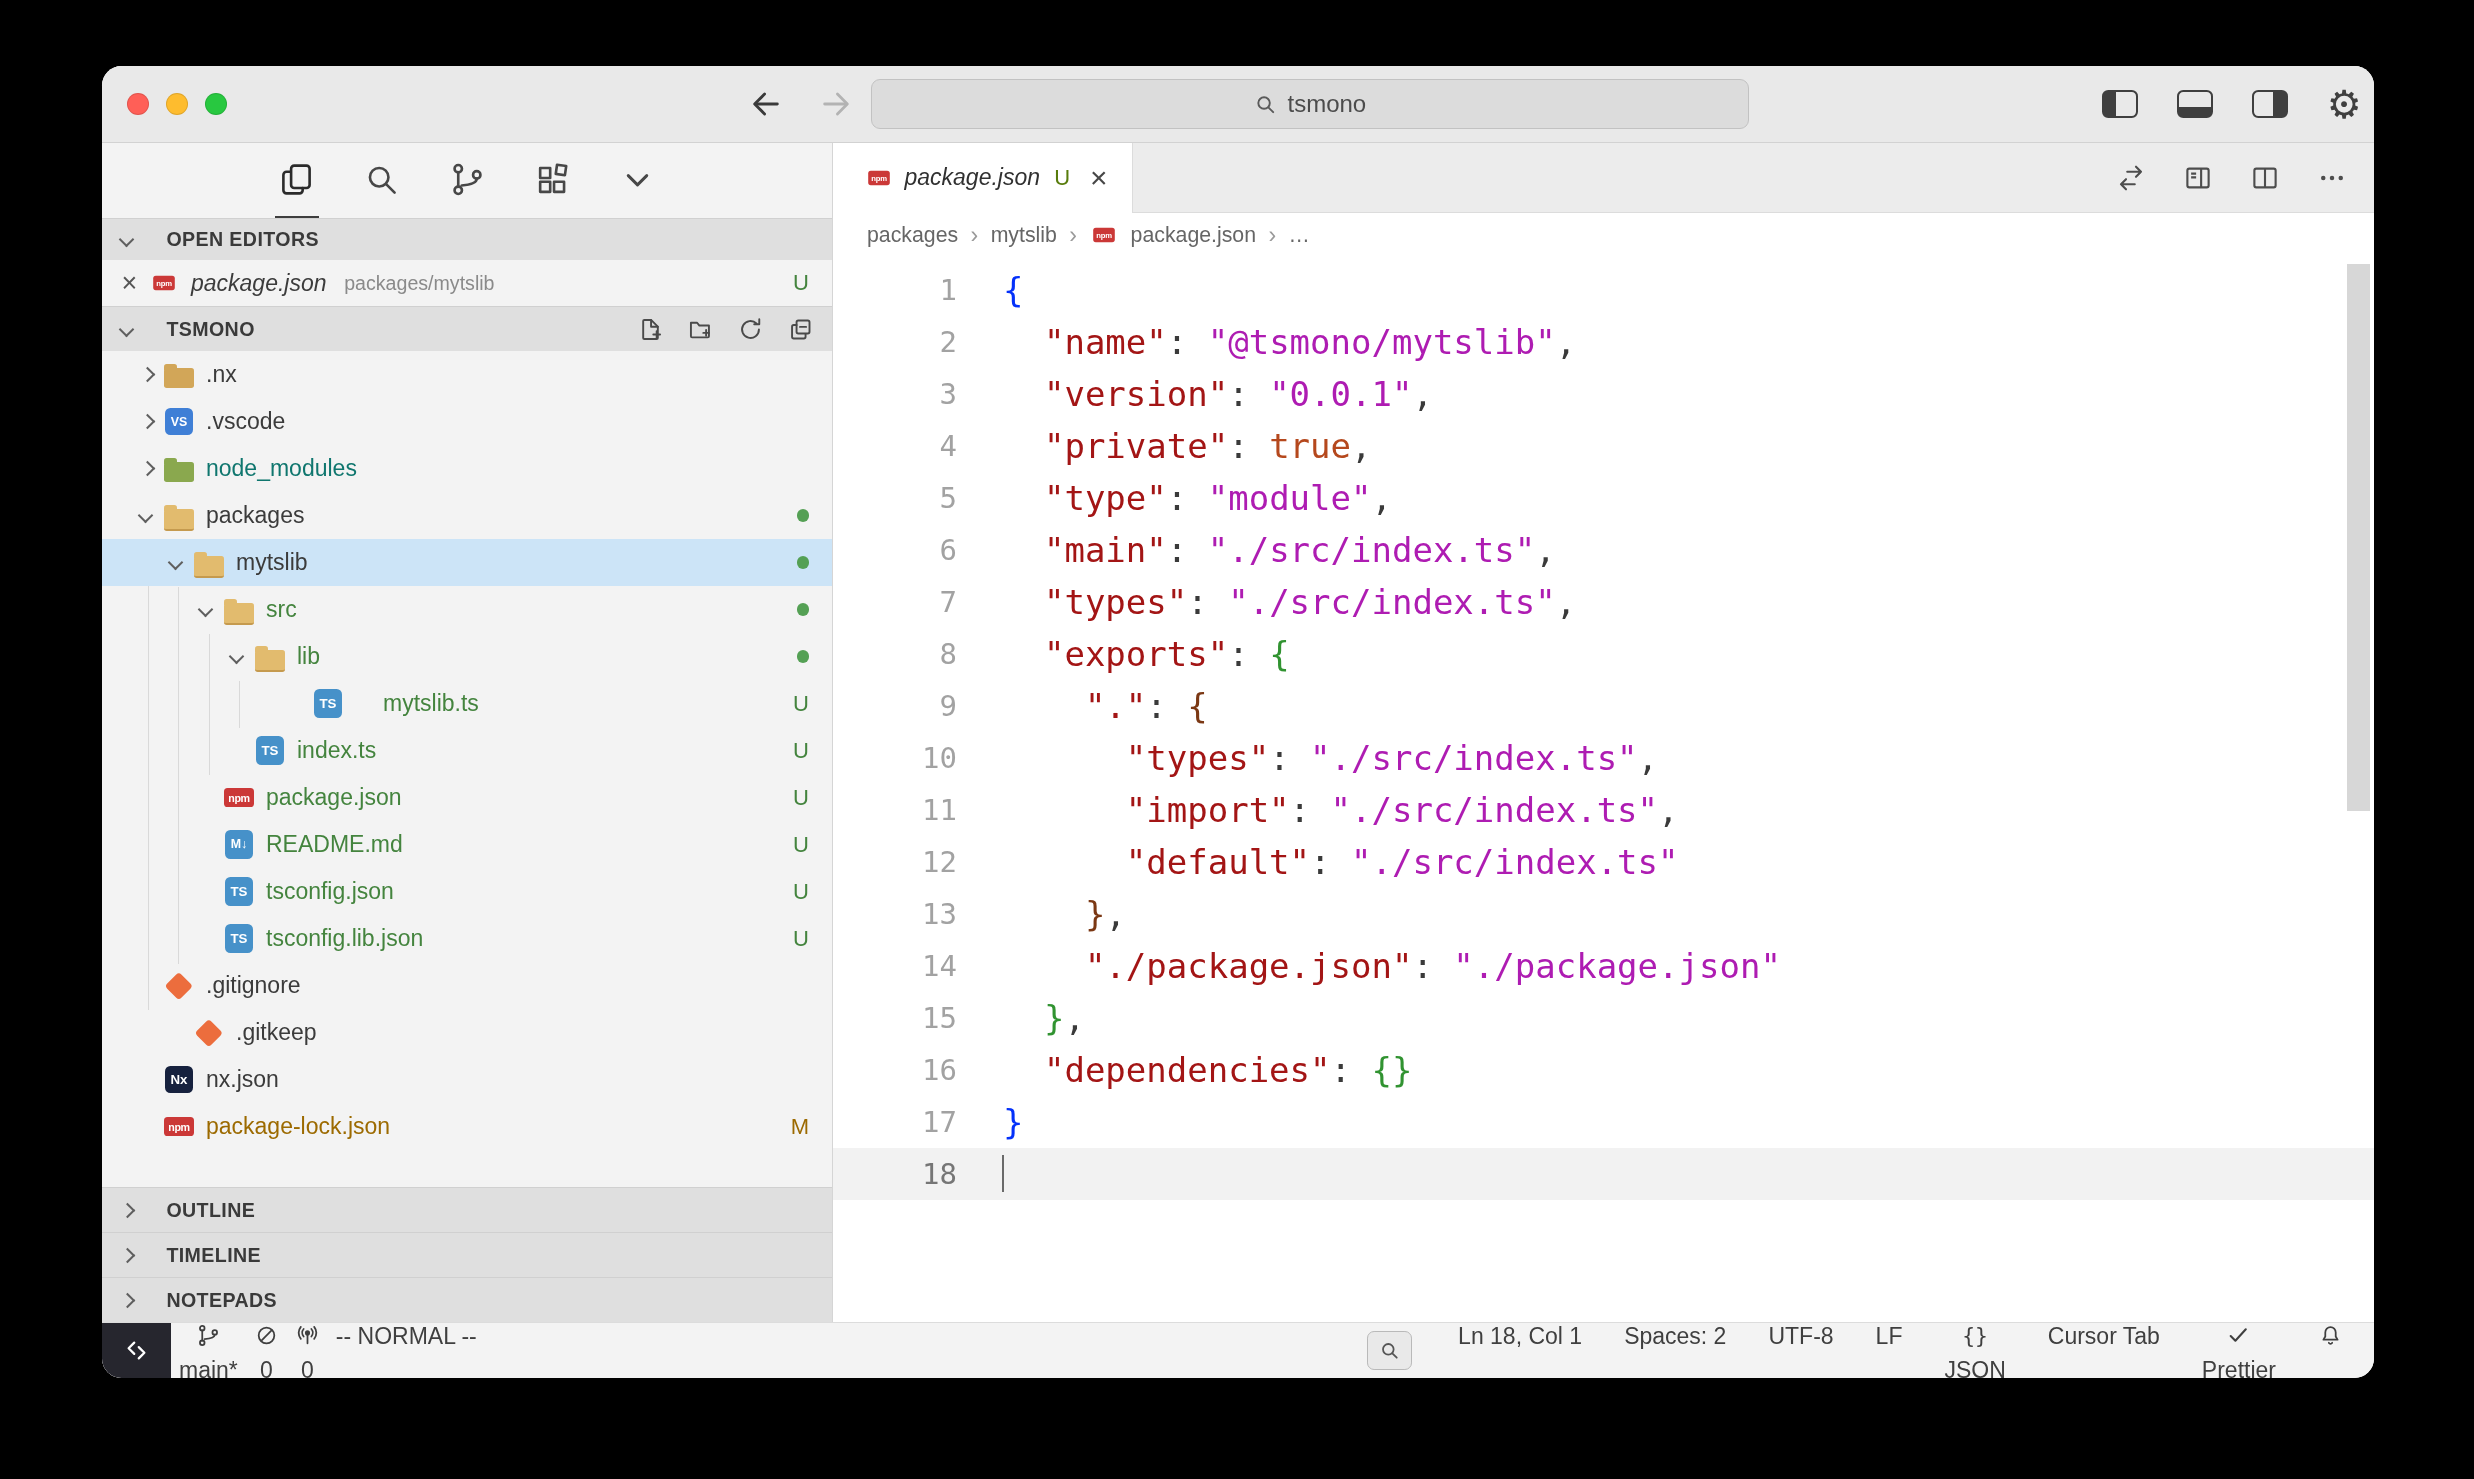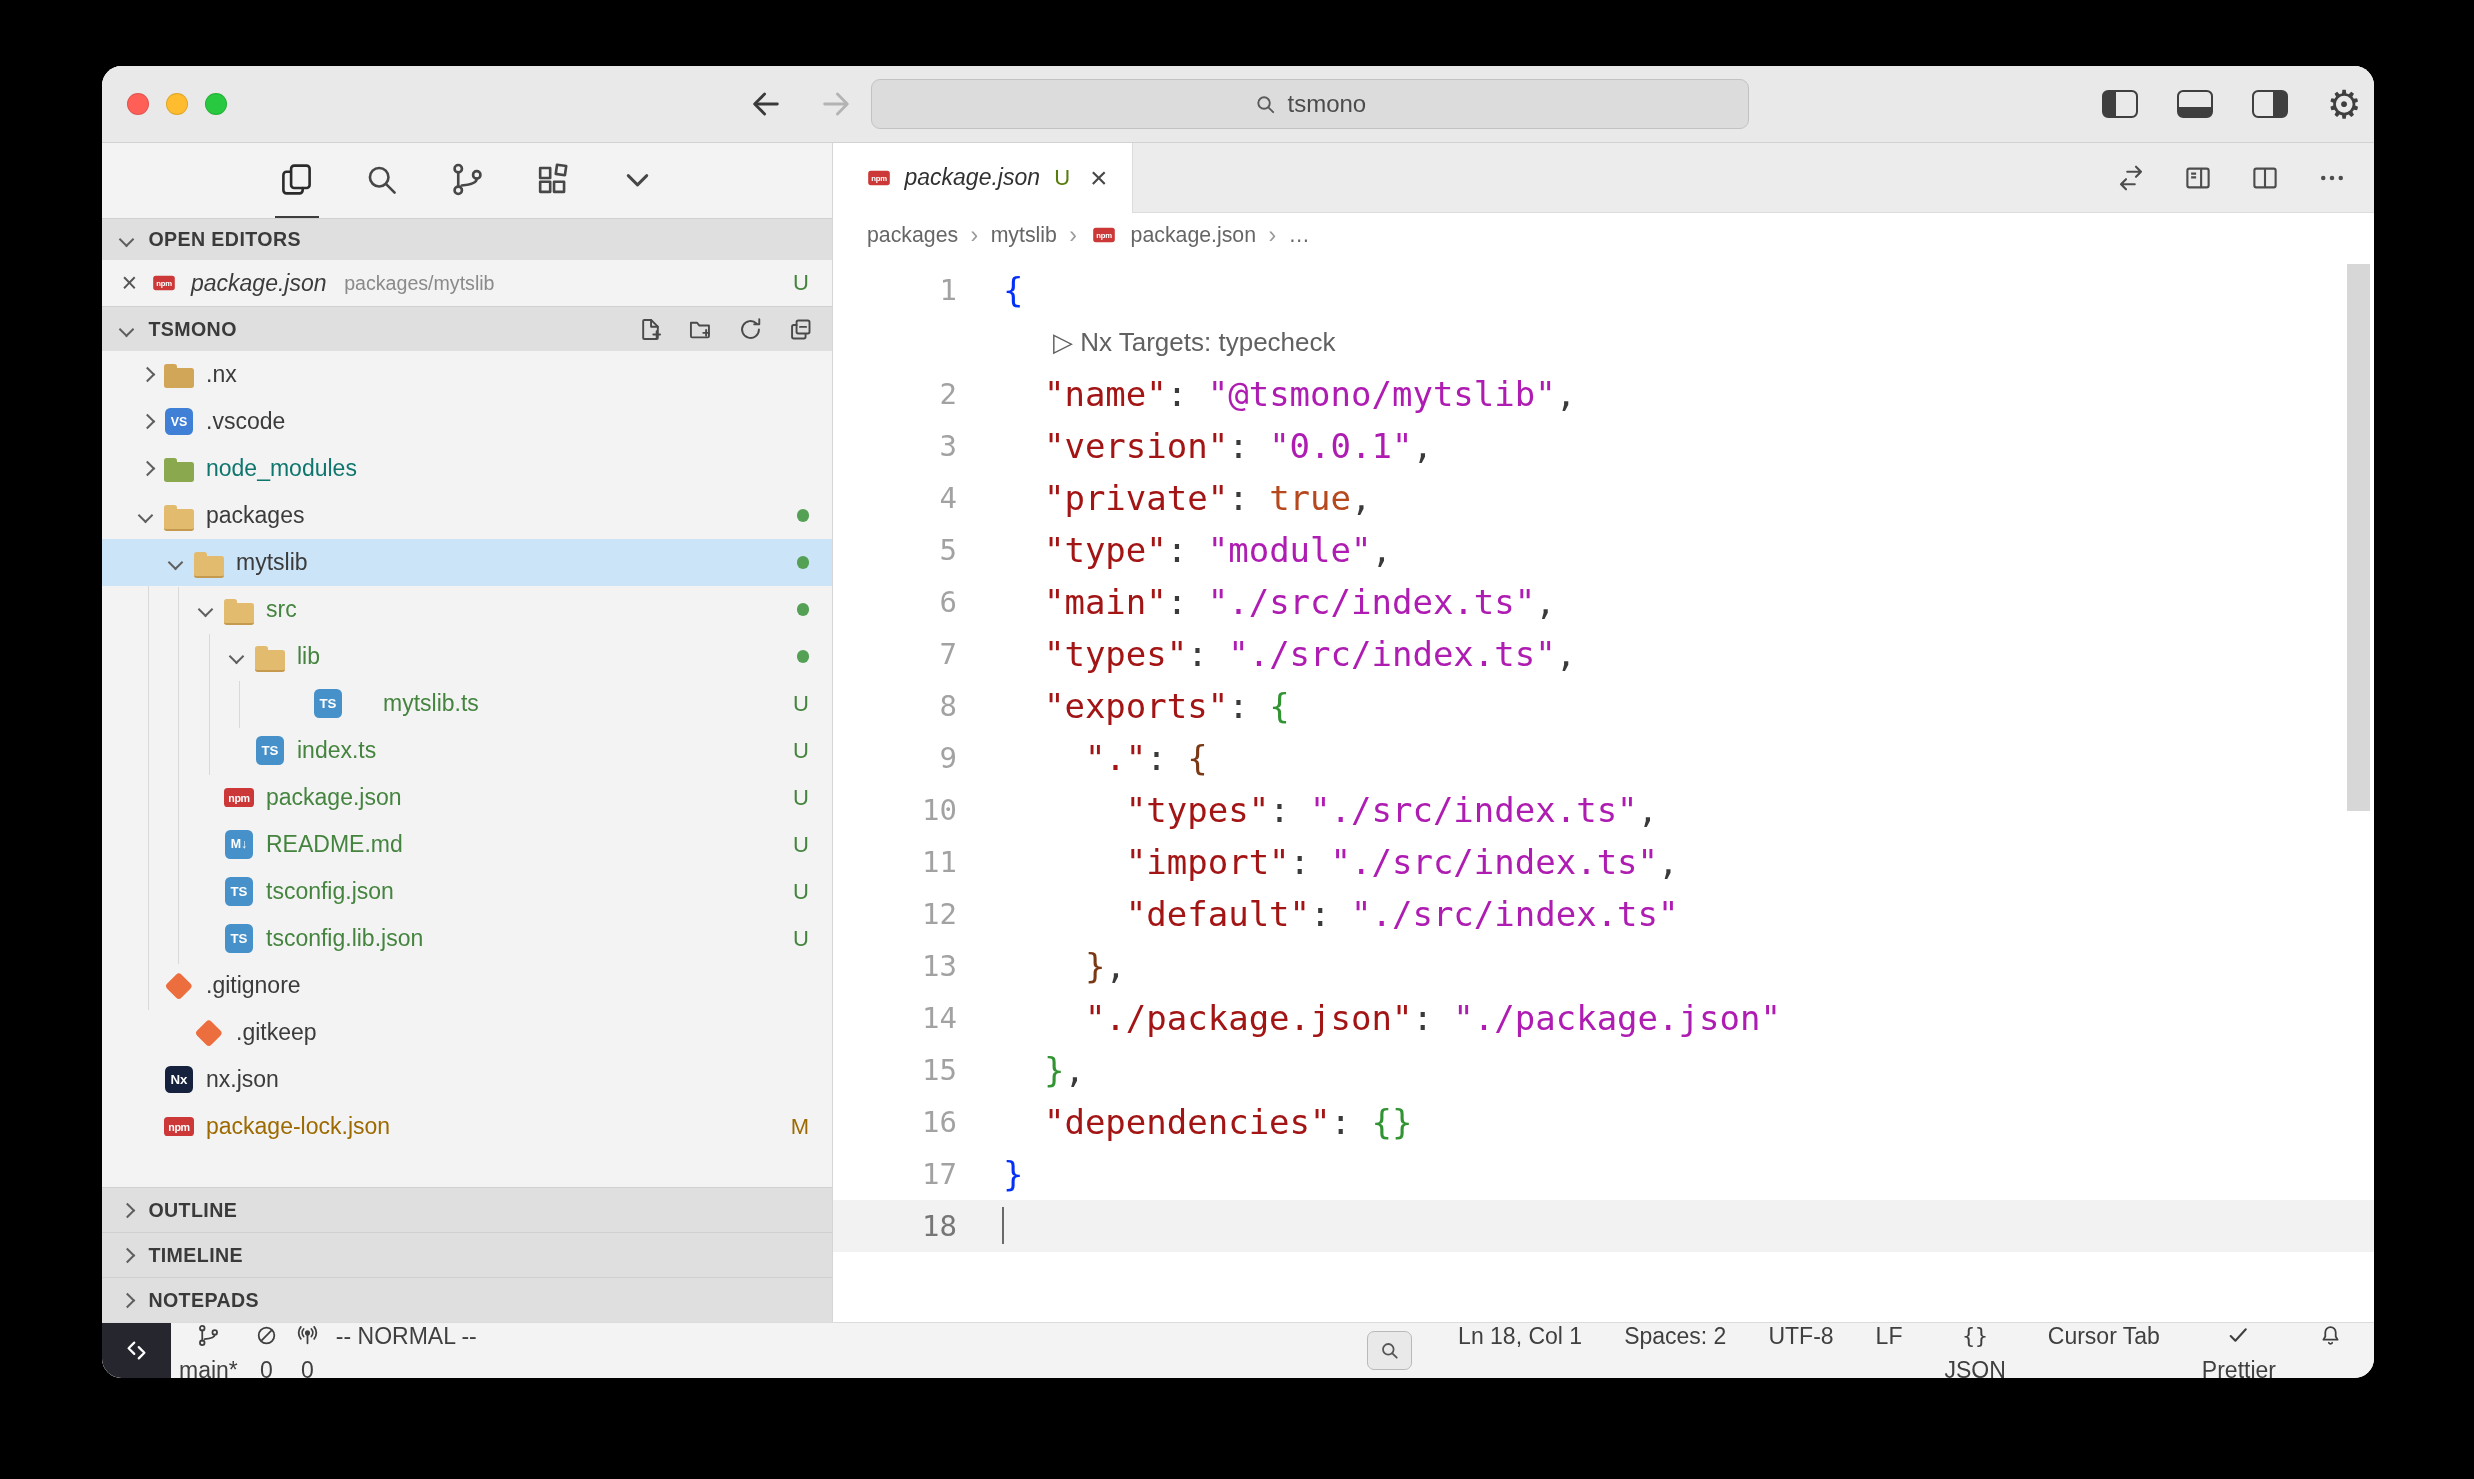--- a/index.html
+++ b/index.html
@@ -38,21 +38,21 @@
   
   .main{flex:1;display:flex;min-height:0;}
   
   .sidebar{width:730px;flex:none;background:#f3f3f3;border-right:0.9px solid #d5d5d5;display:flex;flex-direction:column;min-height:0;}
   .activity{height:75px;flex:none;display:flex;align-items:stretch;justify-content:center;gap:41px;}
   .act-btn{display:flex;align-items:center;color:#474747;padding:0 3.6px;border-bottom:2.7px solid transparent;}
   .act-btn.active{border-bottom-color:#3d3d3d;color:#2b2b2b;}
   .act-btn svg{width:37px;height:37px;}
   .pane-header{
     height:41px;flex:none;background:#dfdfdf;border-top:0.9px solid #d0d0d0;
-    display:flex;align-items:center;padding:0 18px 0 12.4px;gap:7px;
+    display:flex;align-items:center;padding:0 18px 0 12.4px;gap:25px;
     font-size:19.6px;font-weight:bold;color:#3a3a3a;letter-spacing:0.4px;
   }
   .pane-header.tall{height:44px;}
   .pane-title{white-space:nowrap;}
   .pane-actions{margin-left:auto;display:flex;gap:23px;color:#4a4a4a;}
   .pane-actions svg{width:27px;height:27px;}
   .chev{width:27px;height:27px;flex:none;position:relative;}
   .chev::before{content:"";position:absolute;top:8px;left:8px;width:9px;height:9px;
     border-right:2.3px solid #5f5f5f;border-bottom:2.3px solid #5f5f5f;}
   .chev[data-chev="right"]::before{transform:rotate(-45deg);}
@@ -491,26 +491,20 @@
       <div class="code">
         <div>
 
             <div class="code-row">
               <span class="ln">1</span>
               <span class="content">
                 <span class="tok" data-c="b1">{</span>
               </span>
             </div>
 
-            <div class="code-row" data-kind="lens">
-              <span class="ln"></span>
-              <span class="content">
-                <span class="tok" data-c="lens">▷ Nx Targets: typecheck</span>
-              </span>
-            </div>
 
             <div class="code-row">
               <span class="ln">2</span>
               <span class="content">
                 <span class="tok" data-c="ws">  </span>
                 <span class="tok" data-c="key">"name"</span>
                 <span class="tok" data-c="pun">: </span>
                 <span class="tok" data-c="str">"@tsmono/mytslib"</span>
                 <span class="tok" data-c="pun">,</span>
               </span>

